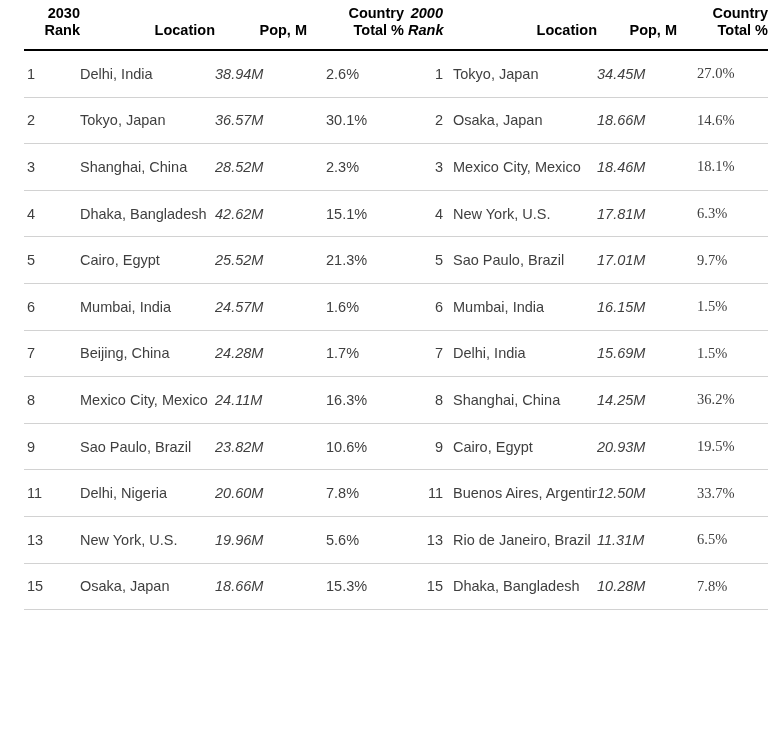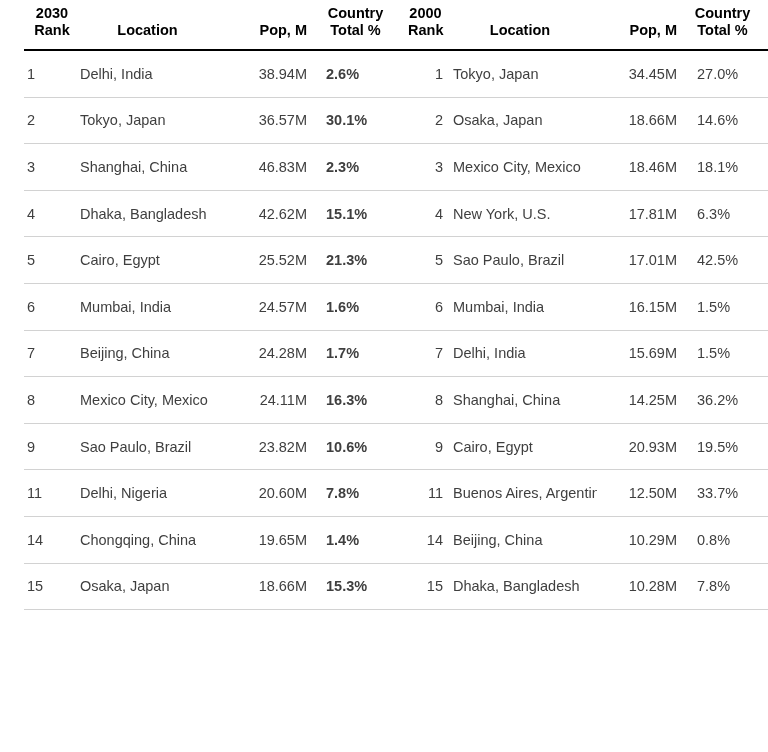--- a/index.html
+++ b/index.html
@@ -14,46 +14,46 @@
   .table-wrap {
     padding-left: 24px;
   }
   table.pop-table {
     width: 744px;
     border-collapse: collapse;
     table-layout: fixed;
   }
   thead th {
     vertical-align: bottom;
-    text-align: center;
+    text-align: right;
     font-size: 14.5px;
     font-weight: 700;
     color: #000000;
     padding: 5px 0 10px 0;
     border-bottom: 2.5px solid #000000;
     line-height: 17px;
   }
   .hdr-line { display: block; line-height: 17px; }
   th.col-pop { text-align: right; }
-  th.col-rank-r { padding-left: 4px; }
+  th.col-rank-r { padding-left: 4px; font-style: italic; }
   tbody td {
     height: 45.6px;
     border-bottom: 1px solid #d2d2d2;
     font-size: 14.5px;
     color: #3f3f3f;
     padding: 0;
     white-space: nowrap;
     overflow: hidden;
   }
   td.col-rank-l { padding-left: 3px; }
   td.col-rank-r { text-align: right; }
-  td.col-pop    { text-align: right; }
-  td.col-pct-l  { padding-left: 19px; font-weight: bold; }
+  td.col-pop    { text-align: left; font-style: italic; }
+  td.col-pct-l  { padding-left: 19px; }
   td.col-loc-r  { padding-left: 10px; }
-  td.col-pct-r  { padding-left: 20px; }
+  td.col-pct-r  { padding-left: 20px; font-family: Liberation Serif, serif; }
 </style>
 </head>
 <body>
 
 <div class="table-wrap">
   <table class="pop-table">
     <colgroup>
       <col style="width:56px">
         <col style="width:135px">
         <col style="width:92px">
@@ -104,21 +104,21 @@
           <td class="col-pop">36.57M</td>
           <td class="col-pct-l">30.1%</td>
           <td class="col-rank-r">2</td>
           <td class="col-loc-r">Osaka, Japan</td>
           <td class="col-pop">18.66M</td>
           <td class="col-pct-r">14.6%</td>
         </tr>
         <tr>
           <td class="col-rank-l">3</td>
           <td class="col-loc-l">Shanghai, China</td>
-          <td class="col-pop">46.83M</td>
+          <td class="col-pop">28.52M</td>
           <td class="col-pct-l">2.3%</td>
           <td class="col-rank-r">3</td>
           <td class="col-loc-r">Mexico City, Mexico</td>
           <td class="col-pop">18.46M</td>
           <td class="col-pct-r">18.1%</td>
         </tr>
         <tr>
           <td class="col-rank-l">4</td>
           <td class="col-loc-l">Dhaka, Bangladesh</td>
           <td class="col-pop">42.62M</td>
@@ -129,21 +129,21 @@
           <td class="col-pct-r">6.3%</td>
         </tr>
         <tr>
           <td class="col-rank-l">5</td>
           <td class="col-loc-l">Cairo, Egypt</td>
           <td class="col-pop">25.52M</td>
           <td class="col-pct-l">21.3%</td>
           <td class="col-rank-r">5</td>
           <td class="col-loc-r">Sao Paulo, Brazil</td>
           <td class="col-pop">17.01M</td>
-          <td class="col-pct-r">42.5%</td>
+          <td class="col-pct-r">9.7%</td>
         </tr>
         <tr>
           <td class="col-rank-l">6</td>
           <td class="col-loc-l">Mumbai, India</td>
           <td class="col-pop">24.57M</td>
           <td class="col-pct-l">1.6%</td>
           <td class="col-rank-r">6</td>
           <td class="col-loc-r">Mumbai, India</td>
           <td class="col-pop">16.15M</td>
           <td class="col-pct-r">1.5%</td>
@@ -182,28 +182,28 @@
           <td class="col-rank-l">11</td>
           <td class="col-loc-l">Delhi, Nigeria</td>
           <td class="col-pop">20.60M</td>
           <td class="col-pct-l">7.8%</td>
           <td class="col-rank-r">11</td>
           <td class="col-loc-r">Buenos Aires, Argentina</td>
           <td class="col-pop">12.50M</td>
           <td class="col-pct-r">33.7%</td>
         </tr>
         <tr>
-          <td class="col-rank-l">14</td>
-          <td class="col-loc-l">Chongqing, China</td>
-          <td class="col-pop">19.65M</td>
-          <td class="col-pct-l">1.4%</td>
-          <td class="col-rank-r">14</td>
-          <td class="col-loc-r">Beijing, China</td>
-          <td class="col-pop">10.29M</td>
-          <td class="col-pct-r">0.8%</td>
+          <td class="col-rank-l">13</td>
+          <td class="col-loc-l">New York, U.S.</td>
+          <td class="col-pop">19.96M</td>
+          <td class="col-pct-l">5.6%</td>
+          <td class="col-rank-r">13</td>
+          <td class="col-loc-r">Rio de Janeiro, Brazil</td>
+          <td class="col-pop">11.31M</td>
+          <td class="col-pct-r">6.5%</td>
         </tr>
         <tr>
           <td class="col-rank-l">15</td>
           <td class="col-loc-l">Osaka, Japan</td>
           <td class="col-pop">18.66M</td>
           <td class="col-pct-l">15.3%</td>
           <td class="col-rank-r">15</td>
           <td class="col-loc-r">Dhaka, Bangladesh</td>
           <td class="col-pop">10.28M</td>
           <td class="col-pct-r">7.8%</td>

